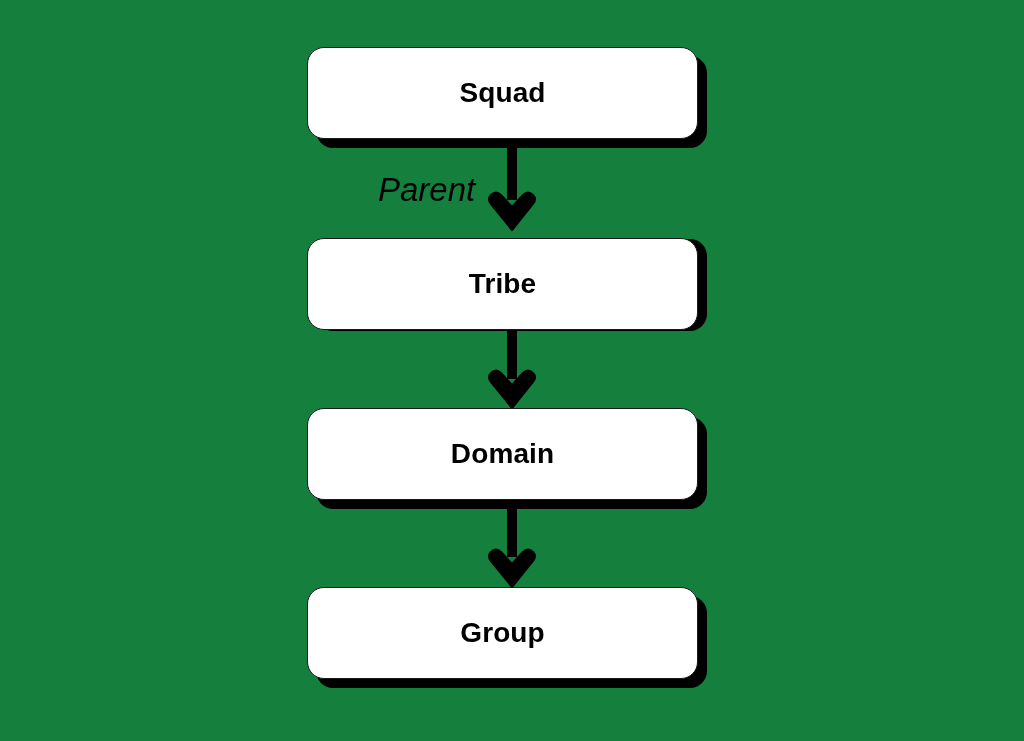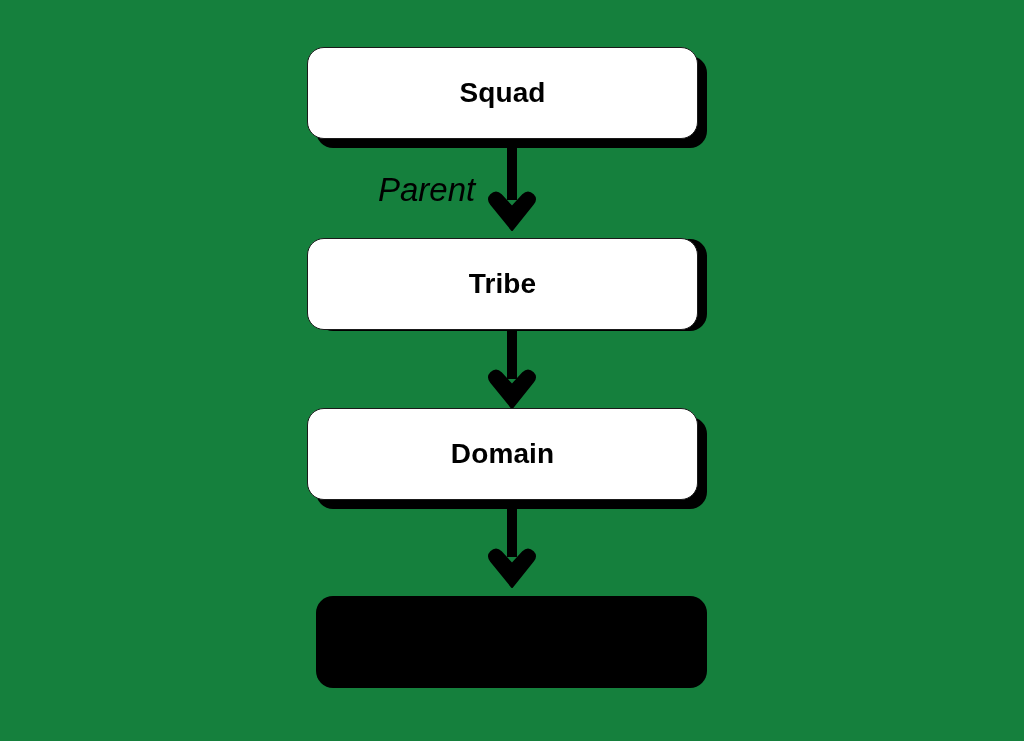--- a/index.html
+++ b/index.html
@@ -133,14 +133,17 @@
                Q 10 48 15 53
                L 26 65
                L 37 53
                Q 42 48 47 53
                Q 51 57 47 62
                Z" fill="#000000" stroke="#000000" stroke-width="2" stroke-linejoin="round"></path>
     </svg>
   </div>
 
   <div class="node-shadow" style="left:316px; top:596px; width:391px; height:92px;"></div>
+  <div class="node" style="left:307px; top:587px; width:391px; height:92px;">
+    <span class="node-label">Group</span>
+  </div>
 
 </div>
 
 </body></html>

